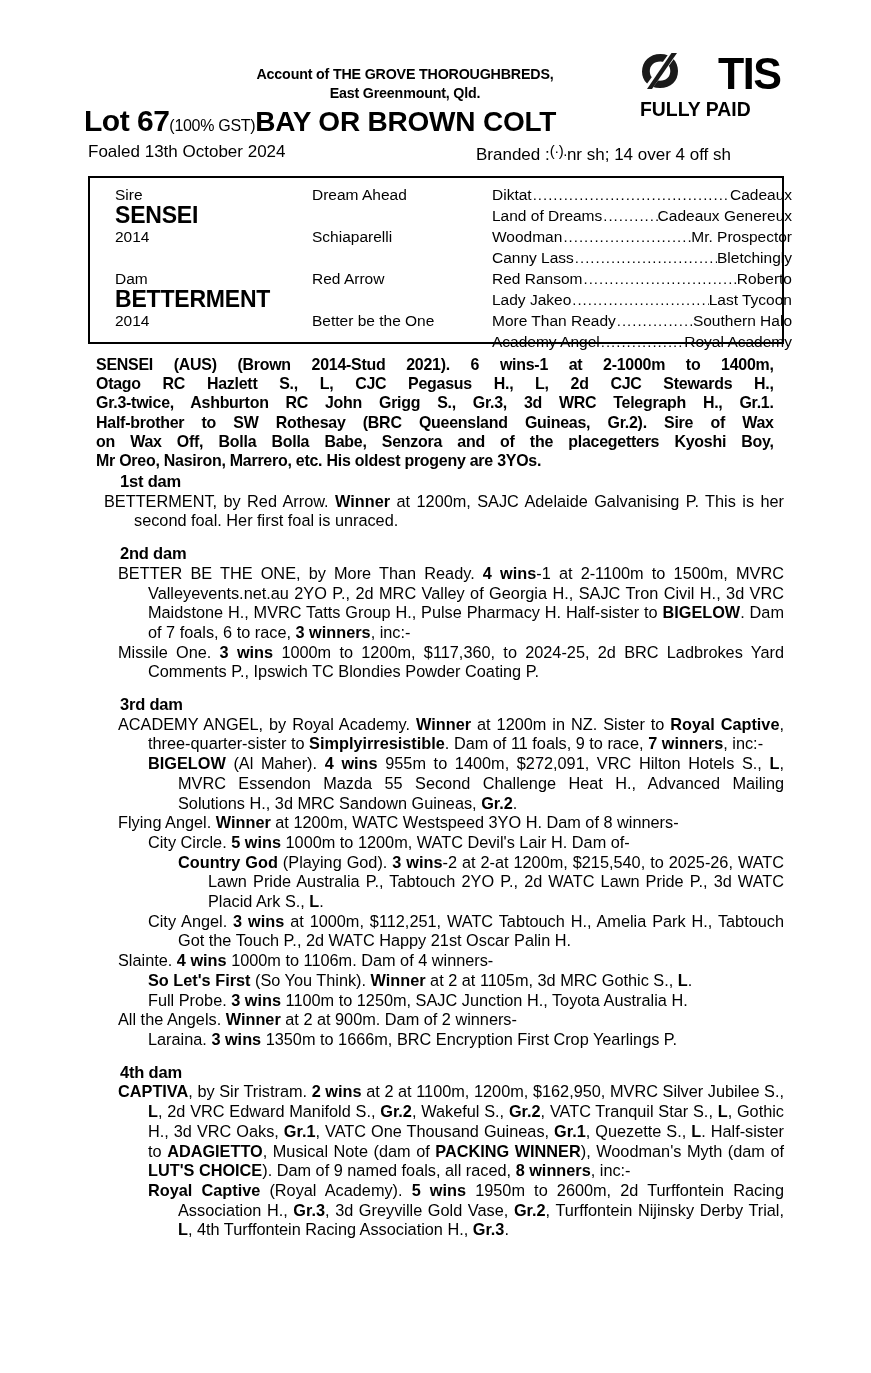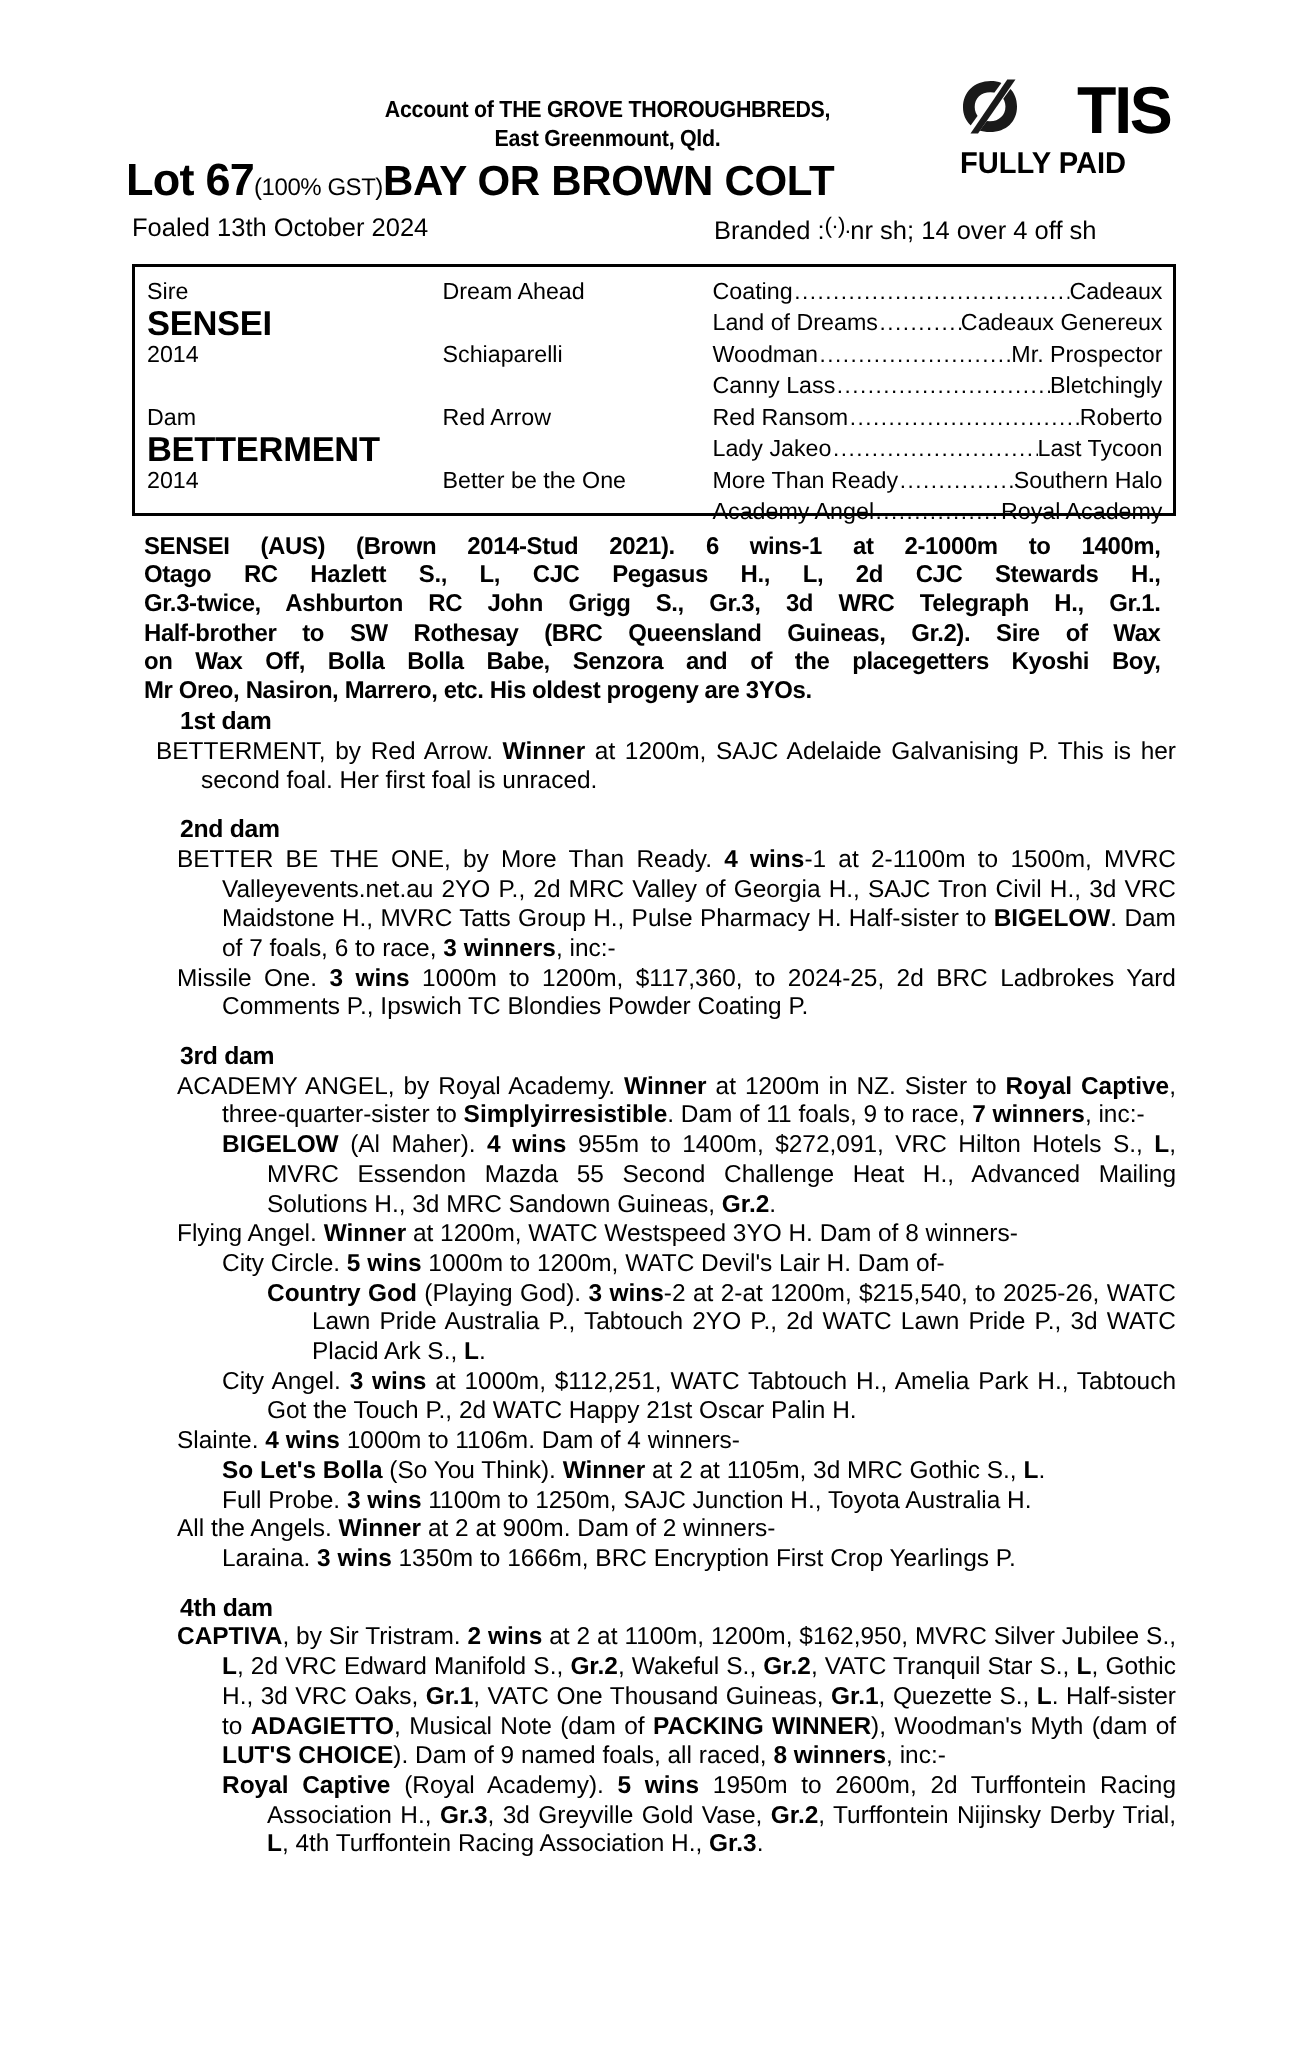--- a/index.html
+++ b/index.html
@@ -129,20 +129,21 @@
 
   
   .ped-table {
     position: absolute;
     left: 88px;
     top: 176px;
     width: 696px;
     height: 168px;
     border: 2px solid #000;
     box-sizing: border-box;
+    padding-left: 17px;
   }
   .ped-inner {
     position: relative;
     width: 100%;
     height: 100%;
     font-size: 15.5px;
     line-height: 21px;
   }
   .ped-col1 { position: absolute; left: 8px;  top: 6px; width: 190px; }
   .ped-col2 { position: absolute; left: 205px; top: 6px; width: 180px; }
@@ -279,21 +280,21 @@
       <div class="ped-row">&nbsp;</div>
       <div class="ped-row">Schiaparelli</div>
       <div class="ped-row">&nbsp;</div>
       <div class="ped-row">Red Arrow</div>
       <div class="ped-row">&nbsp;</div>
       <div class="ped-row">Better be the One</div>
     </div>
 
     <div class="ped-col3" id="gen3-container">
         <div class="g3line">
-          <span class="g3a">Coating</span>
+          <span class="g3a">Diktat</span>
           <span class="dots"> ............................................................</span>
           <span class="g3b">Cadeaux</span>
         </div>
         <div class="g3line">
           <span class="g3a">Land of Dreams</span>
           <span class="dots"> ............................................................</span>
           <span class="g3b">Cadeaux Genereux</span>
         </div>
         <div class="g3line">
           <span class="g3a">Woodman</span>
@@ -346,20 +347,20 @@
     <div class="para lv1">BETTER BE THE ONE, by More Than Ready. <b>4 wins</b>-1 at 2-1100m to 1500m, MVRC Valleyevents.net.au 2YO P., 2d MRC Valley of Georgia H., SAJC Tron Civil H., 3d VRC Maidstone H., MVRC Tatts Group H., Pulse Pharmacy H. Half-sister to <b>BIGELOW</b>. Dam of 7 foals, 6 to race, <b>3 winners</b>, inc:-</div>
     <div class="para lv1">Missile One. <b>3 wins</b> 1000m to 1200m, $117,360, to 2024-25, 2d BRC Ladbrokes Yard Comments P., Ipswich TC Blondies Powder Coating P.</div>
     <div class="dam-head">3rd dam</div>
     <div class="para lv1">ACADEMY ANGEL, by Royal Academy. <b>Winner</b> at 1200m in NZ. Sister to <b>Royal Captive</b>, three-quarter-sister to <b>Simplyirresistible</b>. Dam of 11 foals, 9 to race, <b>7 winners</b>, inc:-</div>
     <div class="para lv2"><b>BIGELOW</b> (Al Maher). <b>4 wins</b> 955m to 1400m, $272,091, VRC Hilton Hotels S., <b>L</b>, MVRC Essendon Mazda 55 Second Challenge Heat H., Advanced Mailing Solutions H., 3d MRC Sandown Guineas, <b>Gr.2</b>.</div>
     <div class="para lv1">Flying Angel. <b>Winner</b> at 1200m, WATC Westspeed 3YO H. Dam of 8 winners-</div>
     <div class="para lv2">City Circle. <b>5 wins</b> 1000m to 1200m, WATC Devil's Lair H. Dam of-</div>
     <div class="para lv3"><b>Country God</b> (Playing God). <b>3 wins</b>-2 at 2-at 1200m, $215,540, to 2025-26, WATC Lawn Pride Australia P., Tabtouch 2YO P., 2d WATC Lawn Pride P., 3d WATC Placid Ark S., <b>L</b>.</div>
     <div class="para lv2">City Angel. <b>3 wins</b> at 1000m, $112,251, WATC Tabtouch H., Amelia Park H., Tabtouch Got the Touch P., 2d WATC Happy 21st Oscar Palin H.</div>
     <div class="para lv1">Slainte. <b>4 wins</b> 1000m to 1106m. Dam of 4 winners-</div>
-    <div class="para lv2"><b>So Let's Bolla</b> (So You Think). <b>Winner</b> at 2 at 1105m, 3d MRC Gothic S., <b>L</b>.</div>
+    <div class="para lv2"><b>So Let's First</b> (So You Think). <b>Winner</b> at 2 at 1105m, 3d MRC Gothic S., <b>L</b>.</div>
     <div class="para lv2">Full Probe. <b>3 wins</b> 1100m to 1250m, SAJC Junction H., Toyota Australia H.</div>
     <div class="para lv1">All the Angels. <b>Winner</b> at 2 at 900m. Dam of 2 winners-</div>
     <div class="para lv2">Laraina. <b>3 wins</b> 1350m to 1666m, BRC Encryption First Crop Yearlings P.</div>
     <div class="dam-head">4th dam</div>
     <div class="para lv1"><b>CAPTIVA</b>, by Sir Tristram. <b>2 wins</b> at 2 at 1100m, 1200m, $162,950, MVRC Silver Jubilee S., <b>L</b>, 2d VRC Edward Manifold S., <b>Gr.2</b>, Wakeful S., <b>Gr.2</b>, VATC Tranquil Star S., <b>L</b>, Gothic H., 3d VRC Oaks, <b>Gr.1</b>, VATC One Thousand Guineas, <b>Gr.1</b>, Quezette S., <b>L</b>. Half-sister to <b>ADAGIETTO</b>, Musical Note (dam of <b>PACKING WINNER</b>), Woodman's Myth (dam of <b>LUT'S CHOICE</b>). Dam of 9 named foals, all raced, <b>8 winners</b>, inc:-</div>
     <div class="para lv2"><b>Royal Captive</b> (Royal Academy). <b>5 wins</b> 1950m to 2600m, 2d Turffontein Racing Association H., <b>Gr.3</b>, 3d Greyville Gold Vase, <b>Gr.2</b>, Turffontein Nijinsky Derby Trial, <b>L</b>, 4th Turffontein Racing Association H., <b>Gr.3</b>.</div>
   </div>
 
 </body></html>

